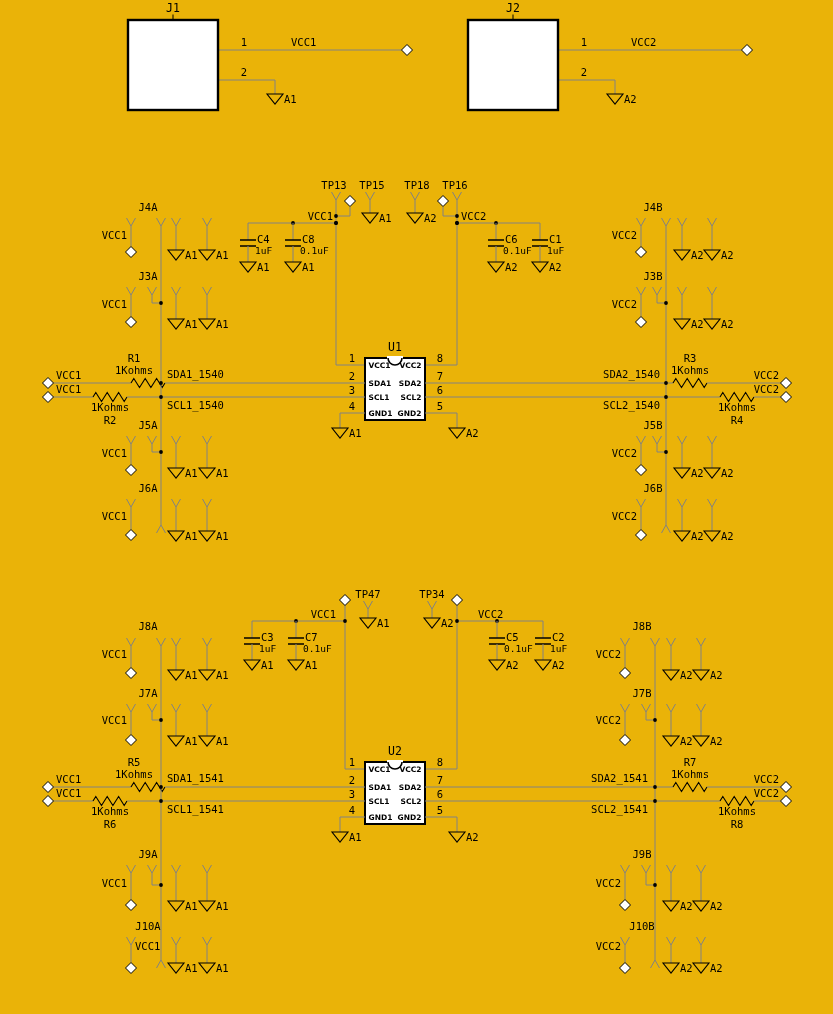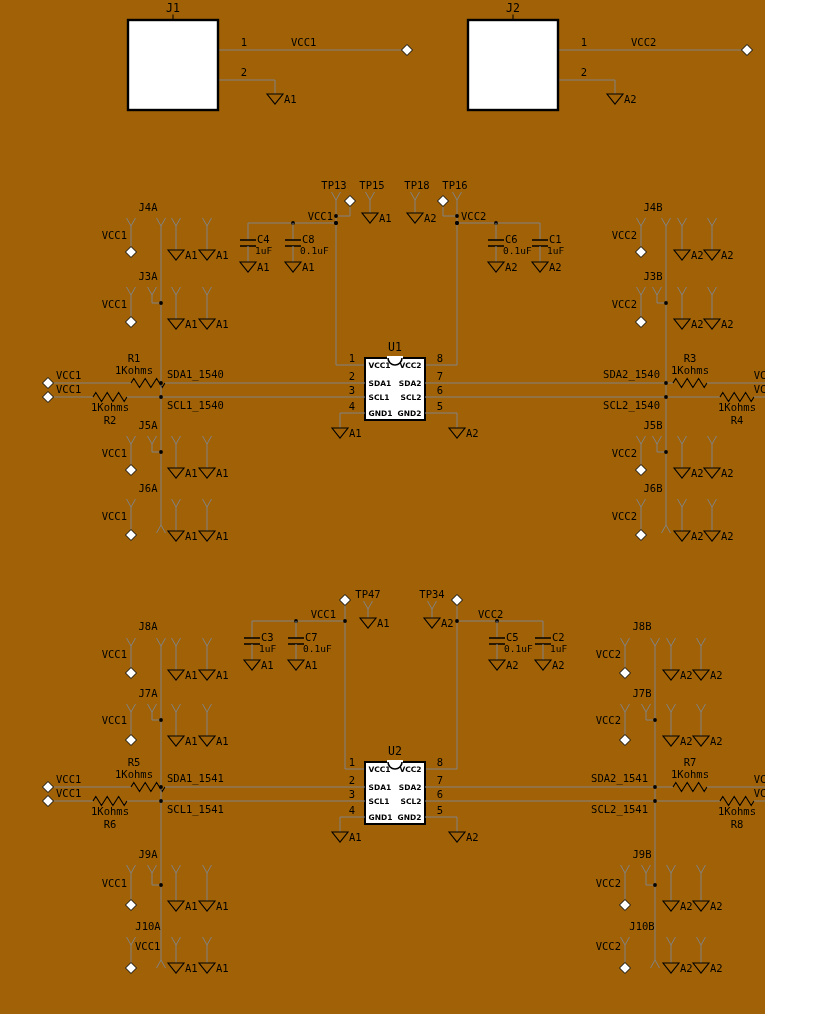--- a/index.html
+++ b/index.html
@@ -1,16 +1,16 @@
 <!DOCTYPE html>
 <html><head>
 <meta charset="utf-8">
 <style>
   html,body{margin:0;padding:0;background:#ffffff;}
-  #wrap{width:765px;height:1014px;background:#a16207;overflow:hidden;text-align:right;}
+  #wrap{width:833px;height:1014px;background:#eab308;overflow:hidden;text-align:right;}
   svg{display:block;}
   text{font-family:"DejaVu Sans Mono","Liberation Mono",monospace;fill:#000;}
   .pinname{font-family:"DejaVu Sans","Liberation Sans",sans-serif;font-weight:700;}
 </style>
 </head>
 <body>
 
 <div id="wrap">
   <svg id="sheet" width="833" height="1014" viewBox="0 0 833 1014" xmlns="http://www.w3.org/2000/svg">
       <line x1="218" y1="50" x2="401.5" y2="50" stroke="#828282" stroke-width="1"></line>

